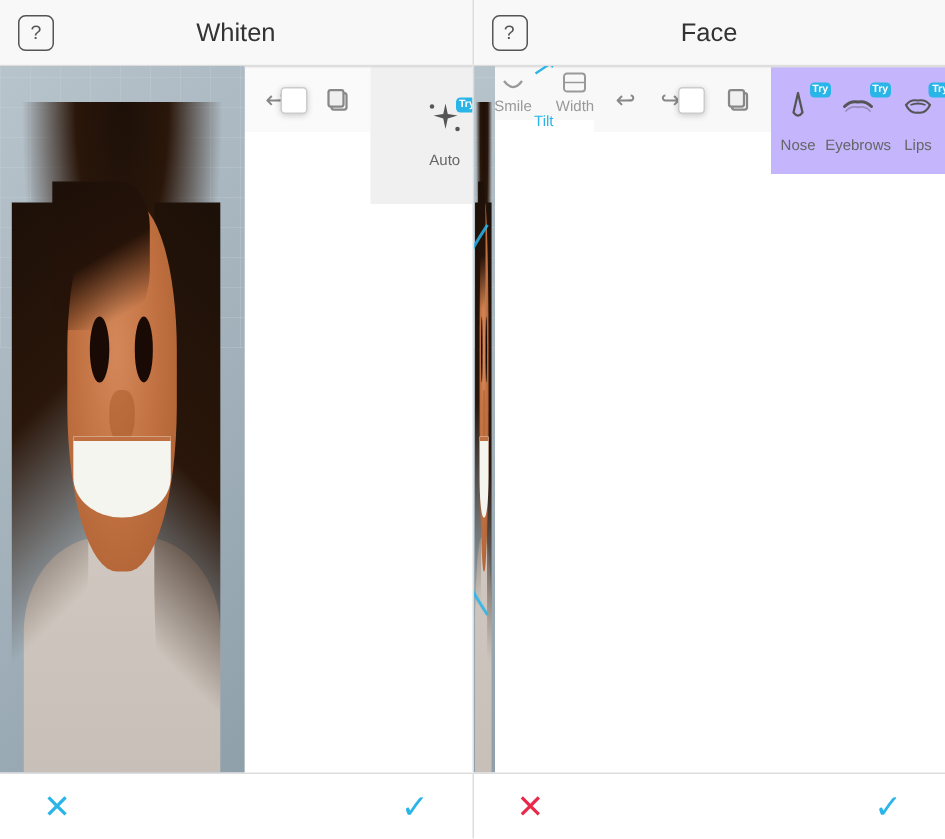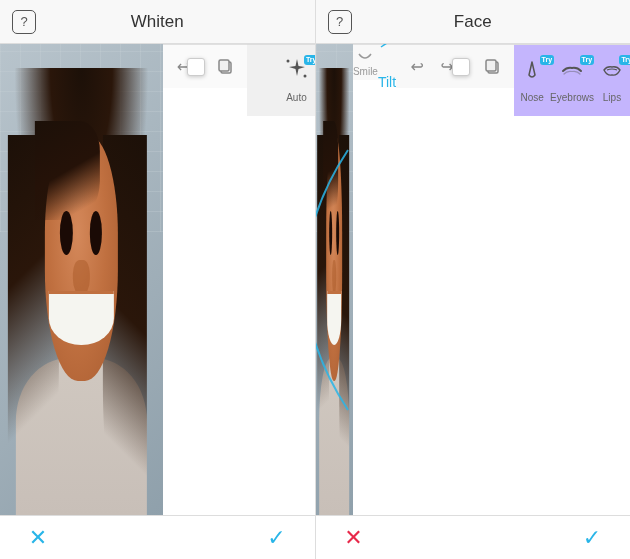--- a/index.html
+++ b/index.html
@@ -153,21 +153,21 @@
       color: #29b5e8;
     }
     .face-tab-icon {
       font-size: 14px;
       margin-bottom: 1px;
     }
 
     
     .tool-row {
       display: flex;
-      height: 72px;
+      height: 92px;
       background: #f0f0f0;
       border-top: 1px solid #ddd;
       padding-left: 32px;
     }
     .tool-item {
       flex: 1;
       display: flex;
       flex-direction: column;
       align-items: center;
       justify-content: center;
@@ -546,21 +546,30 @@
         </span>
         <span style="font-size:10px;color:#999;">Smile</span>
       </div>
       <div class="face-tab active">
         <span class="face-tab-icon">
           <svg width="16" height="12" viewBox="0 0 16 12">
             <line x1="2" y1="10" x2="14" y2="2" stroke="#29b5e8" stroke-width="1.5"></line>
             <polyline points="10,1 14,2 13,6" fill="none" stroke="#29b5e8" stroke-width="1.2"></polyline>
           </svg>
         </span>
-        <span style="font-size:14px;color:#29b5e8;margin-top:21px;">Tilt</span>
+        <span style="font-size:10px;color:#29b5e8;margin-top:21px;">Tilt</span>
+      </div>
+      <div class="face-tab">
+        <span class="face-tab-icon">
+          <svg width="16" height="14" viewBox="0 0 16 14">
+            <rect x="1" y="1" width="14" height="12" rx="2" fill="none" stroke="#999" stroke-width="1.3"></rect>
+            <line x1="1" y1="7" x2="15" y2="7" stroke="#999" stroke-width="1"></line>
+          </svg>
+        </span>
+        <span style="font-size:10px;color:#999;">Width</span>
       </div>
     </div>
 
     <div class="face-slider-container">
       <div class="slider-undo">↩</div>
       <div class="slider-undo">↪</div>
       <div style="flex:1; height:3px; background:#29b5e8; border-radius:2px; position:relative; margin:0 6px;">
         <div style="position:absolute; right:18%; top:50%; transform:translateY(-50%); width:18px; height:18px; background:#fff; border:1.5px solid #ccc; border-radius:3px; box-shadow:0 1px 4px rgba(0,0,0,0.2);"></div>
       </div>
       <div class="slider-copy">

